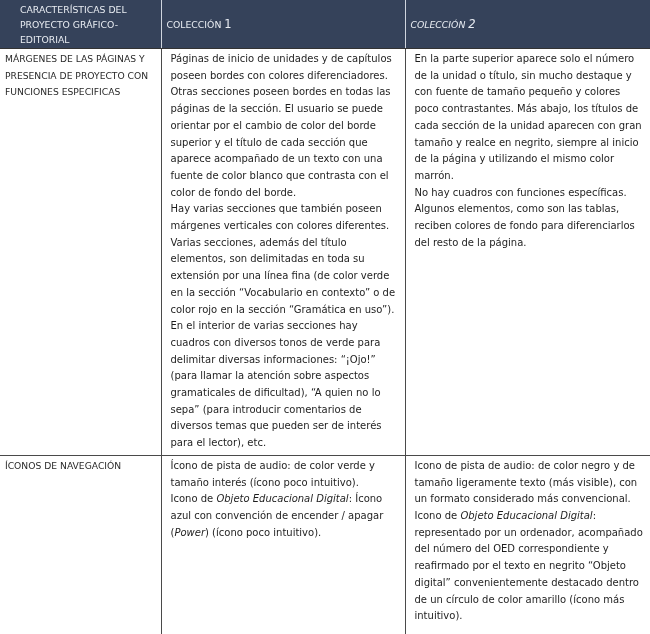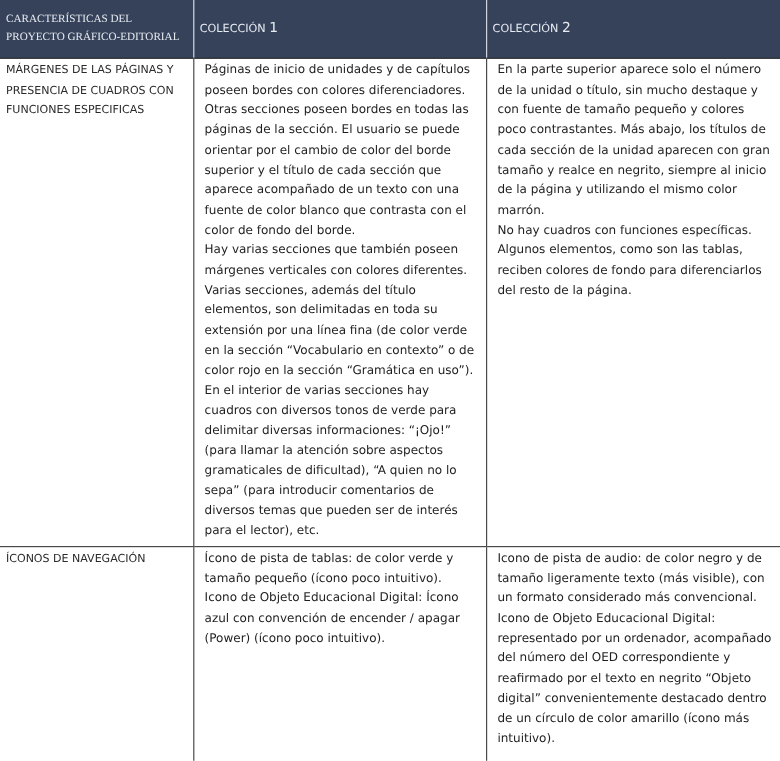--- a/index.html
+++ b/index.html
@@ -14,42 +14,42 @@
     font-weight: normal;
     text-align: left;
     vertical-align: middle;
     font-size: 9.3px;
     line-height: 15px;
     padding: 1px 5px 1px 5px;
     height: 46px;
     border-right: 1px solid #cfd5de;
     border-bottom: 1px solid #333;
   }
-  thead th:last-child { border-right: none; }
-  thead th.c1h { padding-left: 5px; font-family: Liberation Serif, serif; }
+  thead th:last-child { border-right: none; font-style: italic; }
+  thead th.c1h { padding-left: 20px; }
   thead th .num { font-size: 11.5px; }
   tbody td {
     vertical-align: top;
     border: 1px solid #4a4a4a;
     padding: 2px 5px 3px 9px;
   }
   tbody td:first-child { border-left: none; padding-left: 5px; }
   tbody td:last-child { border-right: none; }
   td.rowhead {
     font-size: 9.2px;
     line-height: 16.5px;
     color: #2a2a2a;
     padding-top: 2px;
   }
   td.body {
     font-size: 10px;
     line-height: 16.7px;
   }
   td.body p { margin: 0; }
-  .em { }
+  .em { font-style: italic; }
   tr.r1 td { height: 392px; }
   tr.r2 td { height: 184px; }
 </style>
 </head>
 <body>
 
 <table>
   <colgroup>
       <col class="c1">
       <col class="c2">
@@ -57,35 +57,35 @@
     </colgroup>
   <thead>
     <tr>
       <th class="c1h">CARACTERÍSTICAS DEL PROYECTO GRÁFICO-EDITORIAL</th>
       <th><span>COLECCIÓN </span><span class="num">1</span></th>
       <th><span>COLECCIÓN </span><span class="num">2</span></th>
     </tr>
   </thead>
   <tbody>
     <tr class="r1">
-      <td class="rowhead">MÁRGENES DE LAS PÁGINAS Y PRESENCIA DE CUADROS CON FUNCIONES ESPECIFICAS</td>
+      <td class="rowhead">MÁRGENES DE LAS PÁGINAS Y PRESENCIA DE PROYECTO CON FUNCIONES ESPECIFICAS</td>
       <td class="body">
         <p>Páginas de inicio de unidades y de capítulos poseen bordes con colores diferenciadores. Otras secciones poseen bordes en todas las páginas de la sección.  El usuario se puede orientar por el cambio de color del borde superior y el título de cada sección que aparece acompañado de un texto con una fuente de color blanco que contrasta con el color de fondo del borde.</p>
         <p>Hay varias secciones que también poseen márgenes verticales con colores diferentes. Varias secciones, además del título elementos, son delimitadas en toda su extensión por una línea fina (de color verde en la sección “Vocabulario en contexto” o de color rojo en la sección “Gramática en uso”).</p>
         <p>En el interior de varias secciones hay cuadros con diversos tonos de verde para delimitar diversas informaciones: “¡Ojo!” (para llamar la atención sobre aspectos gramaticales de dificultad), “A quien no lo sepa” (para introducir comentarios de diversos temas que pueden ser de interés para el lector), etc.</p>
       </td>
       <td class="body">
         <p>En la parte superior aparece solo el número de la unidad o título, sin mucho destaque y con fuente de tamaño pequeño y colores poco contrastantes.  Más abajo, los títulos de cada sección de la unidad aparecen con gran tamaño y realce en negrito, siempre al inicio de la página y utilizando el mismo color marrón.</p>
         <p>No hay cuadros con funciones específicas.  Algunos elementos, como son las tablas, reciben colores de fondo para diferenciarlos del resto de la página.</p>
       </td>
     </tr>
     <tr class="r2">
       <td class="rowhead">ÍCONOS DE NAVEGACIÓN</td>
       <td class="body">
-        <p>Ícono de pista de tablas: de color verde y tamaño pequeño (ícono poco intuitivo).</p>
+        <p>Ícono de pista de audio: de color verde y tamaño interés (ícono poco intuitivo).</p>
         <p><span>Icono de </span><span class="em">Objeto Educacional Digital</span><span>: Ícono azul con convención de encender / apagar (</span><span class="em">Power</span><span>) (ícono poco intuitivo). </span></p>
       </td>
       <td class="body">
         <p>Icono de pista de audio: de color negro y de tamaño ligeramente texto (más visible), con un formato considerado más convencional.</p>
         <p><span>Icono de </span><span class="em">Objeto Educacional Digital</span><span>: representado por un ordenador, acompañado del número del OED correspondiente y reafirmado por el texto en negrito “Objeto digital” convenientemente destacado dentro de un círculo de color amarillo (ícono más intuitivo).</span></p>
       </td>
     </tr>
   </tbody>
 </table>
 

